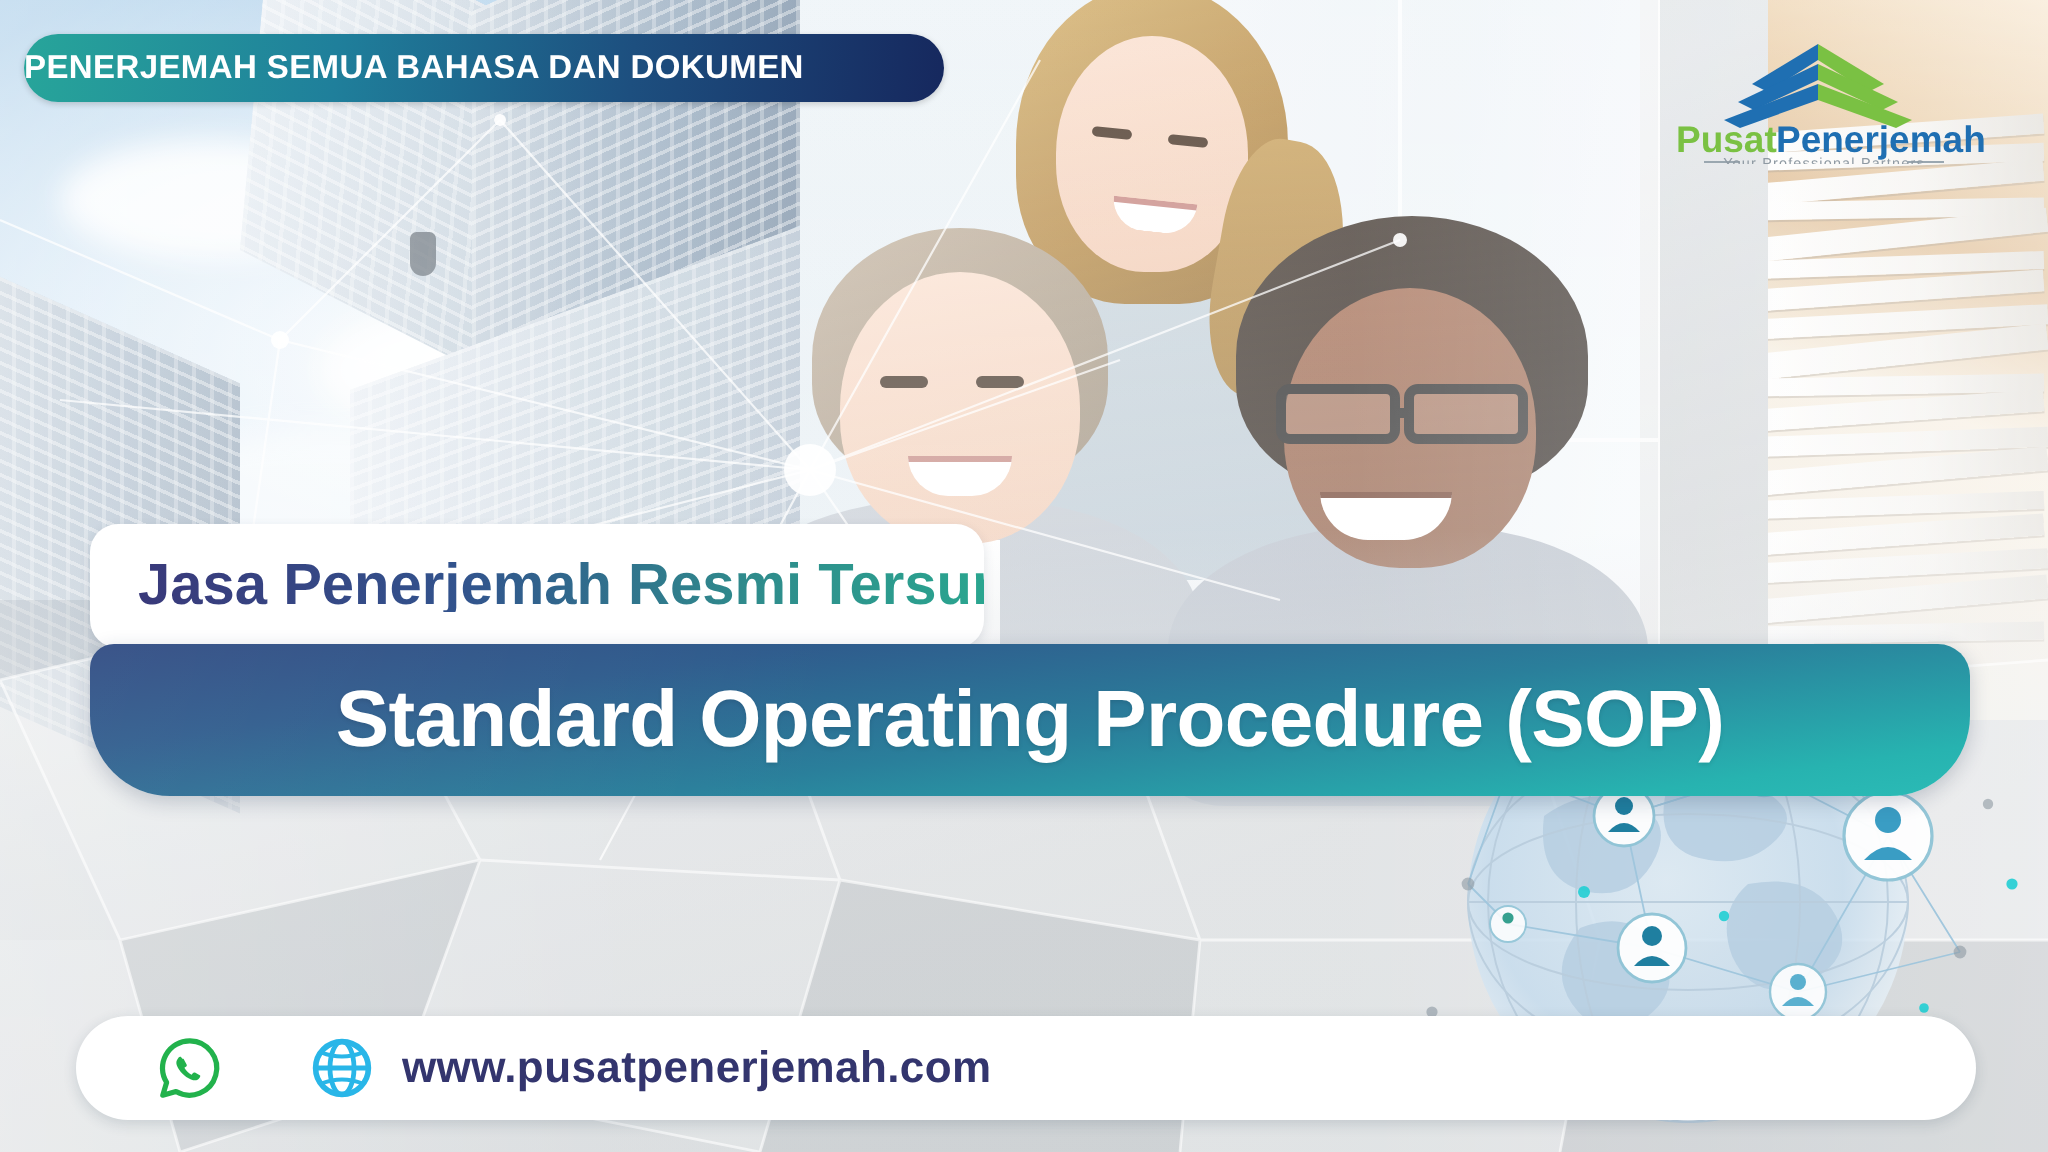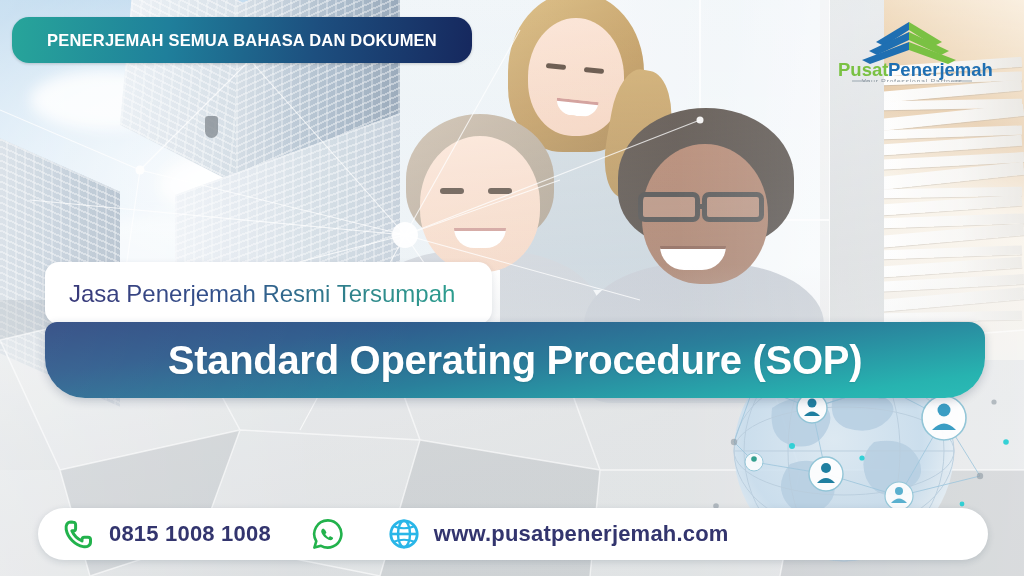--- a/index.html
+++ b/index.html
@@ -82,24 +82,24 @@
     position:absolute; inset:0;
     background:linear-gradient(180deg,rgba(255,255,255,.10) 0%,rgba(255,255,255,.28) 46%,rgba(236,238,239,.62) 62%,rgba(226,229,231,.80) 78%,rgba(222,225,227,.86) 100%);
   }
   .veil2{
     position:absolute; inset:0;
     background:linear-gradient(90deg,rgba(255,255,255,.30) 0%,rgba(255,255,255,.05) 30%,rgba(255,255,255,.05) 66%,rgba(255,255,255,.38) 100%);
   }
 
   
   .topbar{
-    position:absolute; left:12px; top:17px; width:460px; height:46px;
+    position:absolute; left:12px; top:17px; width:460px; height:34px;
     border-radius:17px;
     background:linear-gradient(95deg,#27a59a 0%,#1f7f9b 34%,#1d4f7f 66%,#16285e 100%);
-    display:flex; align-items:center; justify-content:center;
+    display:flex; align-items:center; justify-content:flex-start;
     box-shadow:0 1px 3px rgba(0,0,0,.18);
   }
   .topbar-text{
     color:#ffffff; font-weight:bold; font-size:16.5px; letter-spacing:.2px;
     white-space:nowrap;
   }
   .topsub{
     position:absolute; left:22px; top:52px; width:450px;
     text-align:center;
     font-size:11.8px; font-weight:bold; color:#3f7f93; letter-spacing:.1px;
@@ -113,21 +113,21 @@
 
   
   .subpill{
     position:absolute; left:45px; top:262px; width:447px; height:62px;
     background:#ffffff; border-radius:14px 14px 14px 14px;
     box-shadow:0 2px 6px rgba(40,60,80,.12);
     display:flex; flex-direction:column; justify-content:center;
     padding-left:24px;
   }
   .subline{
-    font-size:24px; line-height:25px; font-weight:normal;
+    font-size:29px; line-height:25px; font-weight:bold;
     background:linear-gradient(90deg,#39397a 0%,#32538d 38%,#2f8b8c 72%,#2aa58f 100%);
     -webkit-background-clip:text; background-clip:text; color:transparent;
     white-space:nowrap;
   }
 
   
   .headband{
     position:absolute; left:45px; top:322px; width:940px; height:76px;
     border-radius:16px 16px 40px 40px;
     border-top-left-radius:12px;
@@ -414,31 +414,20 @@
   <div class="subpill">
     <div class="subline">Jasa Penerjemah Resmi Tersumpah</div>
   </div>
 
   <div class="headband">
     <span class="headtext">Standard Operating Procedure (SOP)</span>
   </div>
 
   <div class="contact">
 
-    <div class="citem c1">
-      <span class="ico">
-        <svg viewBox="0 0 34 34">
-          <path d="M9 5 C5 5 3.5 8.5 4.2 12.5 C5.6 20.5 13 28 21.2 29.6 C25 30.3 28.5 28.8 28.5 25 L28.5 22.5
-                   C28.5 21 27.4 20.2 26 20.2 L22.4 20.2 C21 20.2 20 21.2 20 22.6 L20 24
-                   C16.2 22.2 11.6 17.6 9.9 13.8 L11.2 13.8 C12.6 13.8 13.6 12.8 13.6 11.4 L13.6 7.8
-                   C13.6 6.4 12.8 5.3 11.3 5.3 Z" fill="none" stroke="#22b24c" stroke-width="3" stroke-linejoin="round" stroke-linecap="round"></path>
-        </svg>
-      </span>
-      <span class="ctext">0815 1008 1008</span>
-    </div>
 
     <div class="citem c2">
       <span class="ico">
         <svg viewBox="0 0 34 34">
           <path d="M17 3.4 A13.6 13.6 0 0 0 5.3 24.2 L3.4 30.6 L10 28.8 A13.6 13.6 0 1 0 17 3.4 Z" fill="none" stroke="#22b24c" stroke-width="2.6" stroke-linejoin="round"></path>
           <path d="M12.4 11.4 c-0.5 0 -1 0.2 -1.4 0.8 c-0.5 0.7 -1.3 1.8 -0.4 3.9 c0.9 2.1 3.6 5.4 6.9 6.6
                    c2 0.8 3.1 0.4 3.8 -0.2 c0.6 -0.5 0.9 -1.1 0.8 -1.7 l-2.6 -1.5 c-0.4 -0.2 -0.8 -0.1 -1 0.2
                    l-0.7 0.9 c-1.4 -0.6 -2.9 -2.1 -3.6 -3.5 l0.9 -0.7 c0.3 -0.2 0.4 -0.6 0.2 -1 l-1.4 -2.6
                    c-0.2 -0.3 -0.5 -0.2 -0.7 -0.2 z" fill="#22b24c"></path>
         </svg>

